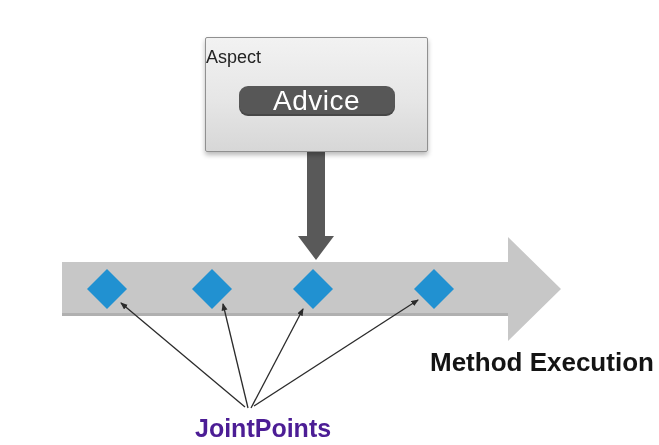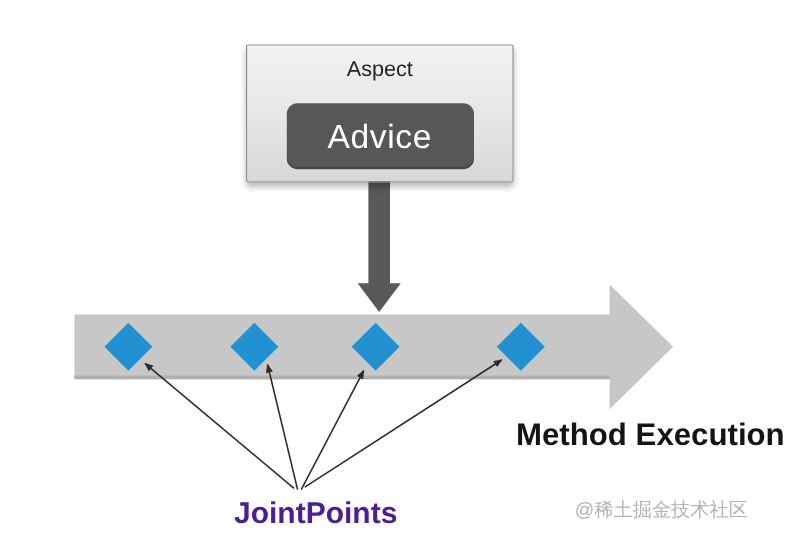--- a/index.html
+++ b/index.html
@@ -27,25 +27,25 @@
 
   .aspect-box{
     position:absolute;left:205px;top:37px;width:221px;height:113px;
     border:1px solid #909090;border-radius:2px;
     background:linear-gradient(180deg,var(--aspect-box-top) 0%,#e6e6e6 55%,var(--aspect-box-bottom) 100%);
     box-shadow:0 3px 5px rgba(0,0,0,0.28);
     z-index:2;
   }
   .aspect-title{
     position:absolute;left:0;top:9px;width:100%;
-    text-align:center;font-size:18px;color:#242424;
+    font-size:18px;color:#242424;
   }
   .advice-pill{
     position:absolute;left:50%;top:48px;transform:translateX(-50%);
-    width:156px;height:55px;border-radius:9px;
+    width:156px;height:30px;border-radius:9px;
     background:var(--advice-dark-gray);
     box-shadow:inset 0 -2px 0 rgba(0,0,0,0.18);
     display:flex;align-items:center;justify-content:center;
   }
   .advice-label{color:#ffffff;font-size:28px;letter-spacing:0.5px;}
 
   .label-method{
     position:absolute;left:430px;top:347px;z-index:2;
     font-size:26px;font-weight:600;color:#141414;white-space:nowrap;text-align:center;
   }
@@ -94,15 +94,14 @@
     <div class="aspect-title">Aspect</div>
     <div class="advice-pill">
       <span class="advice-label">Advice</span>
     </div>
   </div>
 
   <div class="label-method">Method Execution</div>
   <div class="label-jointpoints">JointPoints</div>
 
   <div class="wm-url">https://blog.csdn.</div>
-  <div class="wm-community">@稀土掘金技术社区</div>
 
 </div>
 
 </body></html>

